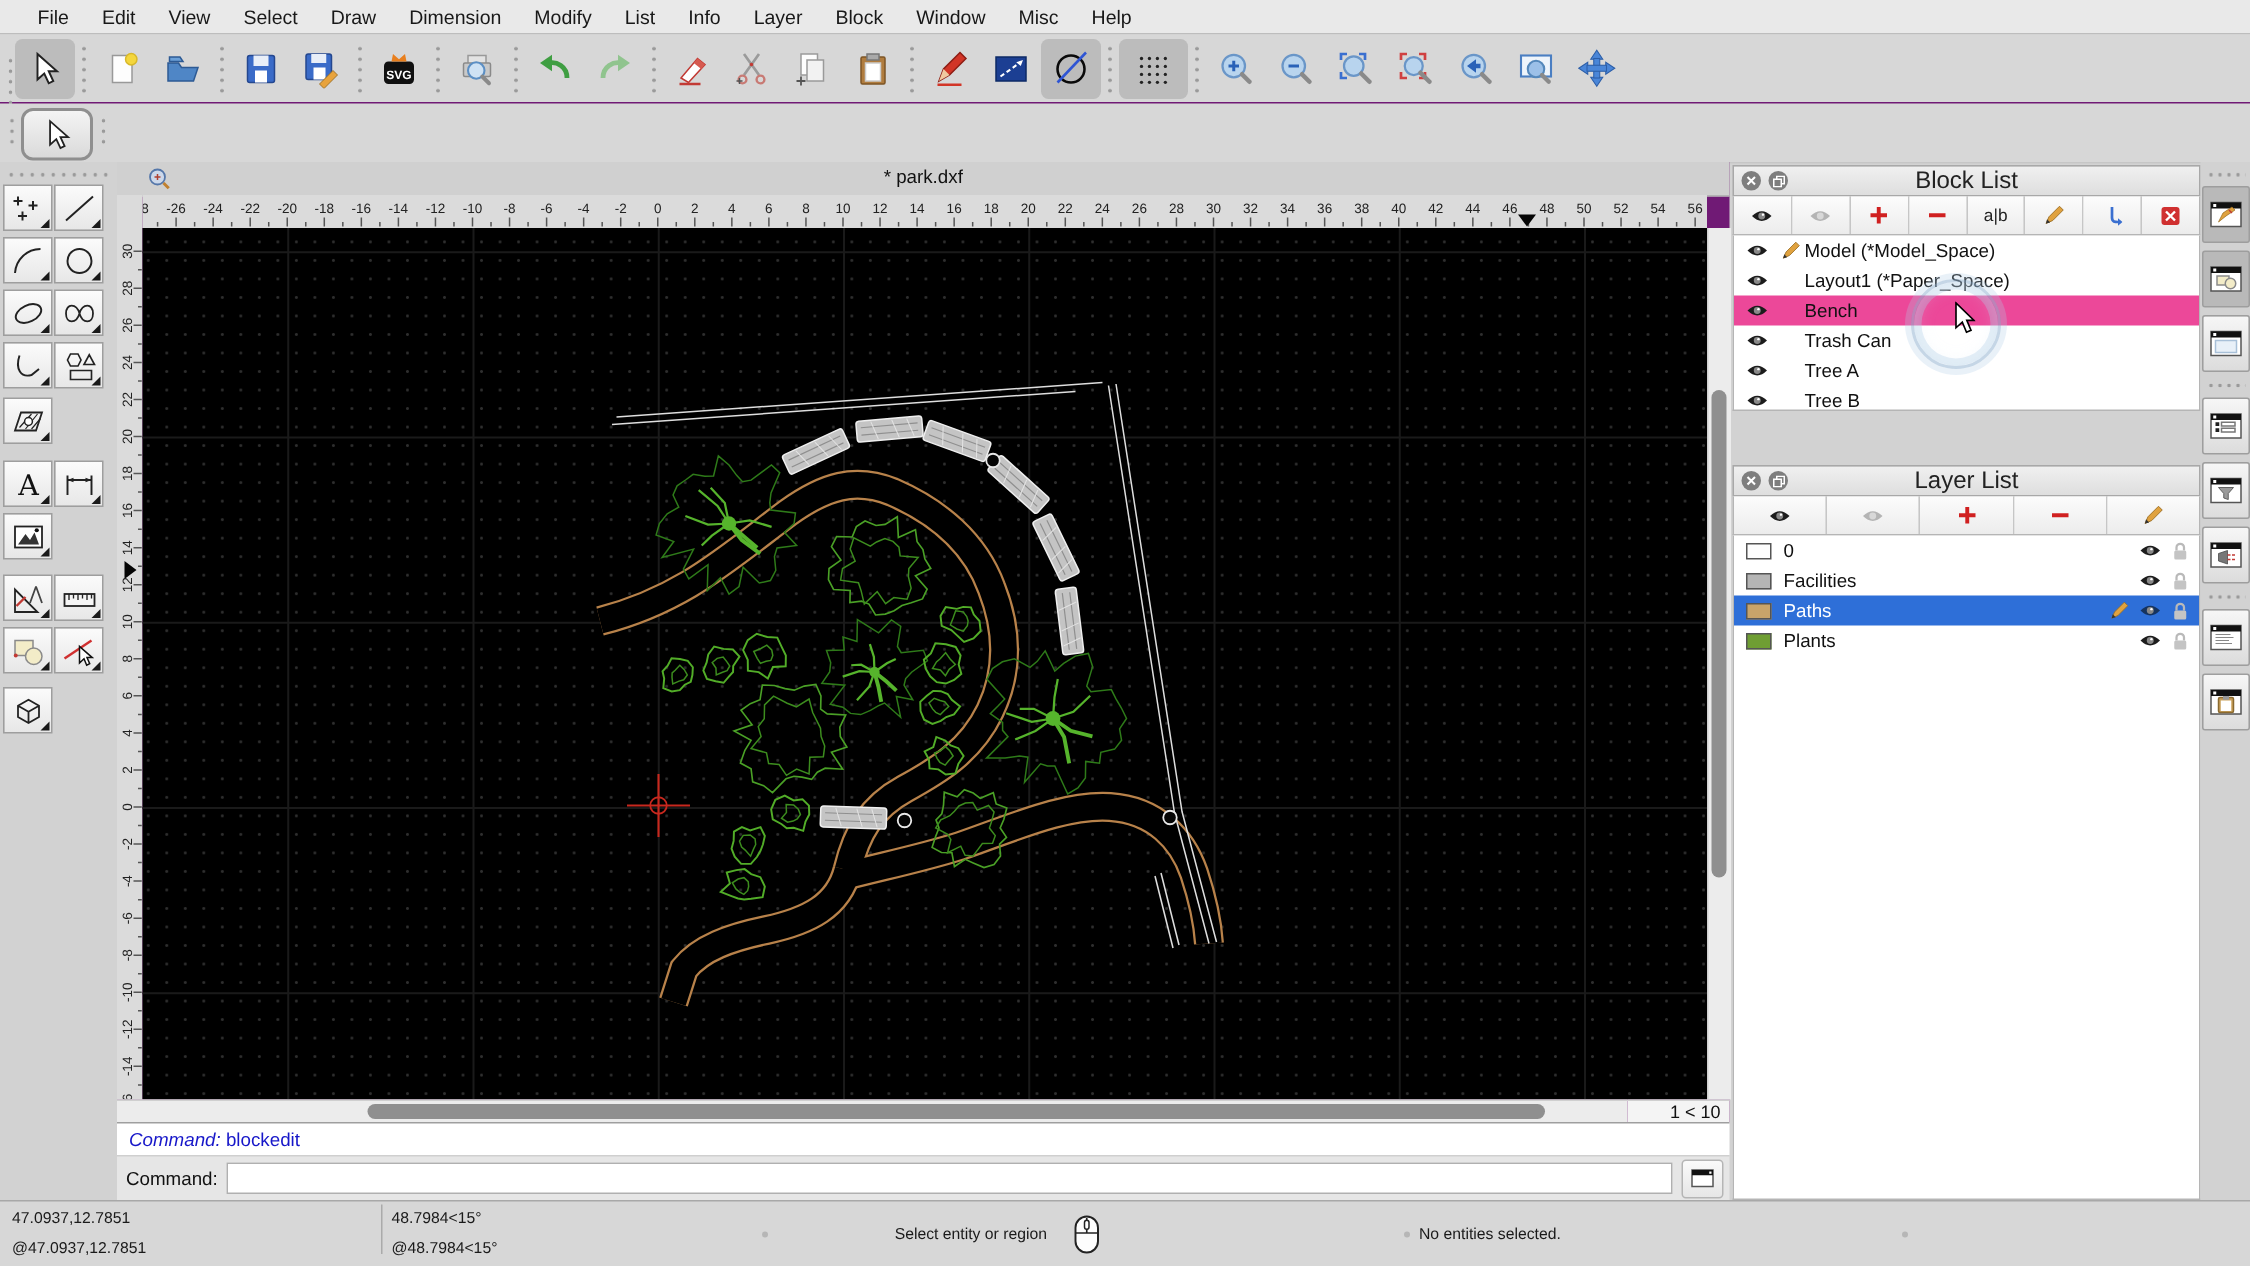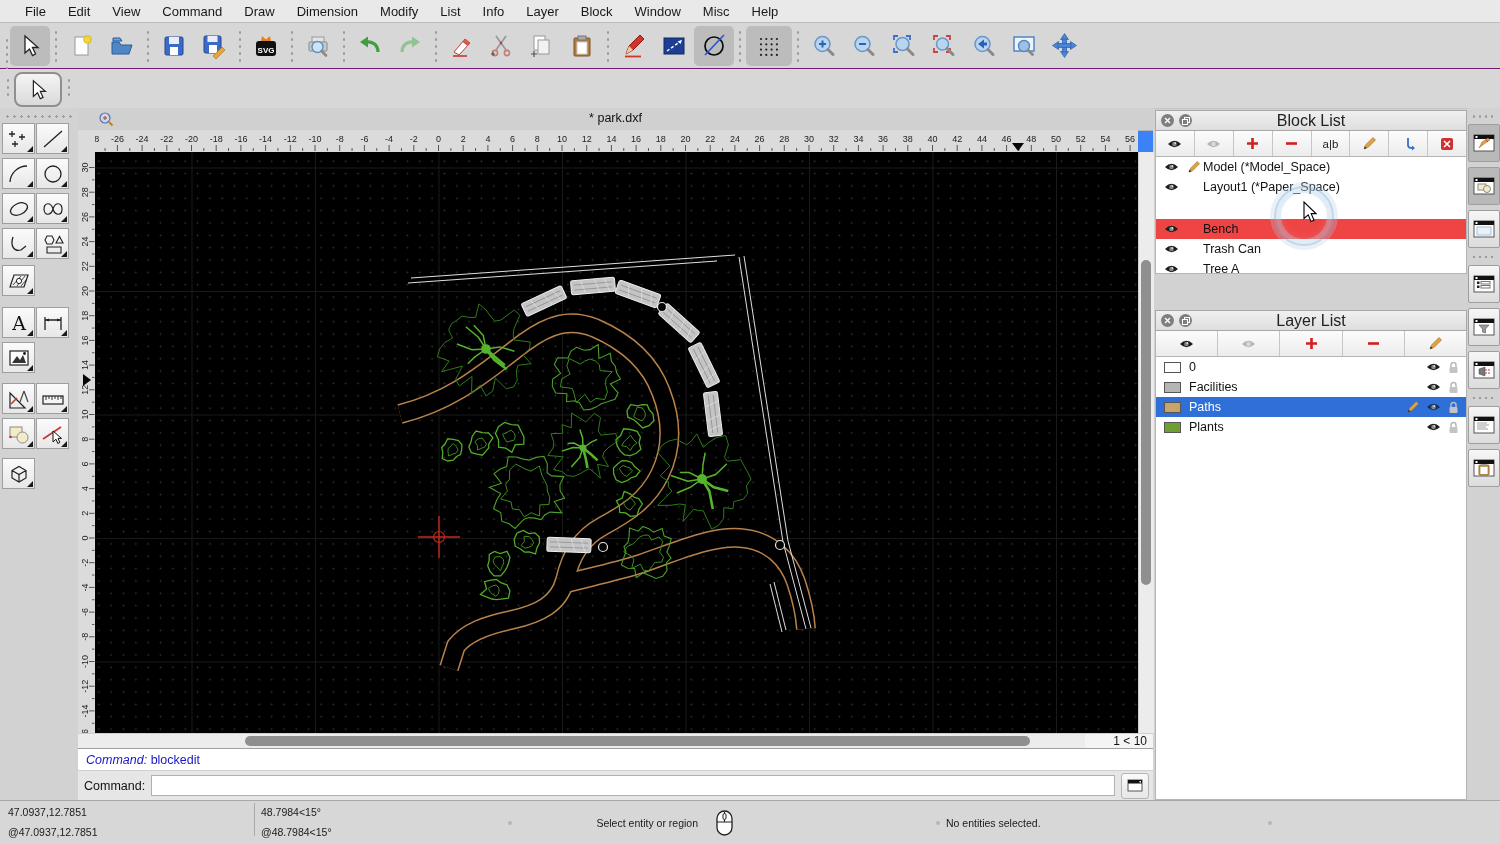--- a/index.html
+++ b/index.html
@@ -30,21 +30,21 @@
          background-size:6px 7px;}
   
   #palette{position:absolute;left:0;top:108px;width:78px;height:692px;background:#d2d2d2;}
   .tool{position:absolute;width:33px;height:31px;background:linear-gradient(#fbfbfb,#e7e7e7);
         border:1px solid #9e9e9e;box-sizing:border-box;display:flex;align-items:center;justify-content:center;}
   .tool::after{content:'';position:absolute;right:1px;bottom:1px;
         border-style:solid;border-width:0 0 6px 6px;border-color:transparent transparent #1a1a1a transparent;}
   #paldots{position:absolute;left:4px;top:6px;width:70px;height:5px;
         background-image:radial-gradient(circle,#9a9a9a 1px,transparent 1.4px);background-size:7px 5px;}
   
-  #mdi{position:absolute;left:78px;top:108px;width:1075px;height:640px;background:#3b82f6;}
+  #mdi{position:absolute;left:78px;top:108px;width:1075px;height:640px;background:#701a75;}
   #mdiTitle{position:absolute;left:0;top:0;right:0;height:22px;background:#d0d0d0;
             border-bottom:1px solid #b3b3b3;}
   #mdiTitleText{position:absolute;left:0;right:0;top:3px;text-align:center;font-size:12.5px;color:#111;}
   #rulerTop{position:absolute;left:17px;top:22px;width:1043px;height:22px;background:#dbdbdb;}
   #rulerCorner{position:absolute;left:0;top:22px;width:17px;height:22px;background:#dbdbdb;}
   #rulerLeft{position:absolute;left:0;top:44px;width:17px;height:581px;background:#dbdbdb;}
   #canvas{position:absolute;left:17px;top:44px;width:1043px;height:581px;background-color:#000;
      background-image:
        radial-gradient(circle,#2e2e2e 0.8px,transparent 1.1px),
        linear-gradient(to right,#1a1a1a 1px,transparent 1px),
@@ -75,21 +75,21 @@
          box-sizing:border-box;display:flex;align-items:center;font-size:16px;color:#222;}
   .pcirc{width:13px;height:13px;border-radius:50%;background:#7e7e7e;margin-left:5px;
          display:flex;align-items:center;justify-content:center;}
   .ptitle{flex:1;text-align:center;margin-right:36px;}
   .pbar{display:flex;height:26px;border:1px solid #b5b5b5;border-top:none;box-sizing:border-box;background:#e8e8e8;}
   .pcell{flex:1;border-right:1px solid #c6c6c6;background:linear-gradient(#fcfcfc,#ececec);
          display:flex;align-items:center;justify-content:center;font-size:11.5px;color:#222;}
   .pcell:last-child{border-right:none;}
   .plist{background:#fff;border:1px solid #b5b5b5;border-top:none;box-sizing:border-box;overflow:hidden;}
   .lrow{height:20px;display:flex;align-items:center;padding-left:8px;font-size:12.5px;color:#111;}
-  .lrow.hl{background:#ef4444;margin-top:22px;}
+  .lrow.hl{background:#ec4899;}
   .lrow.sel{background:#2e6fd8;color:#fff;}
   .rowlab{margin-left:8px;}
   .swatch{width:17px;height:11px;border:1px solid #555;box-sizing:border-box;}
   .rspace{flex:1;}
   .ric{margin-right:7px;display:flex;align-items:center;}
   
   #rail{position:absolute;left:1467px;top:108px;width:33px;height:692px;background:#d2d2d2;
         display:flex;flex-direction:column;align-items:center;}
   .rbtn{width:30px;height:36px;margin-top:5px;border:1px solid #9e9e9e;border-radius:2px;
         background:linear-gradient(#f6f6f6,#dcdcdc);display:flex;align-items:center;justify-content:center;}
@@ -111,21 +111,21 @@
 </style>
 </head>
 <body>
 
 <div id="app">
 
   <div id="menubar">
       <span class="mitem">File</span>
       <span class="mitem">Edit</span>
       <span class="mitem">View</span>
-      <span class="mitem">Command</span>
+      <span class="mitem">Select</span>
       <span class="mitem">Draw</span>
       <span class="mitem">Dimension</span>
       <span class="mitem">Modify</span>
       <span class="mitem">List</span>
       <span class="mitem">Info</span>
       <span class="mitem">Layer</span>
       <span class="mitem">Block</span>
       <span class="mitem">Window</span>
       <span class="mitem">Misc</span>
       <span class="mitem">Help</span>

